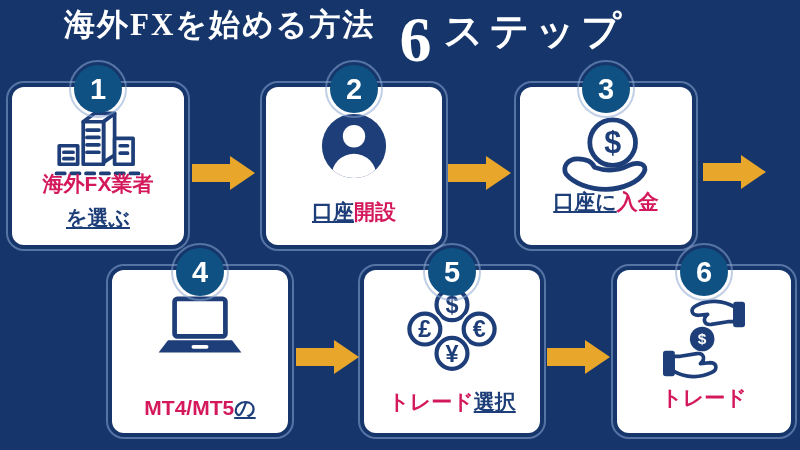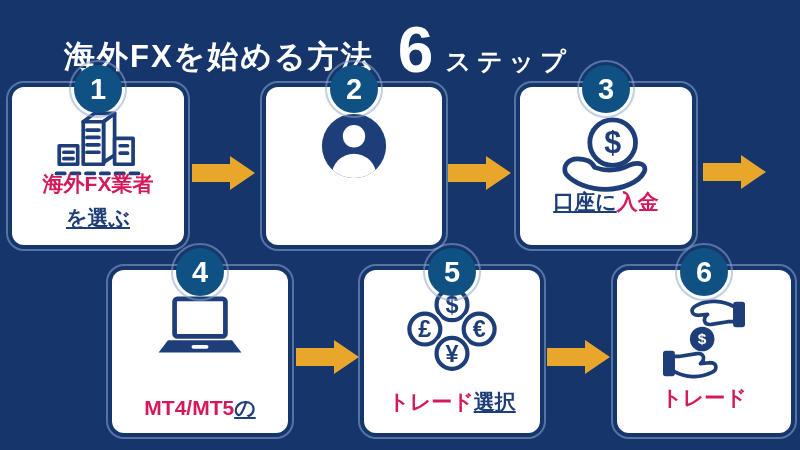--- a/index.html
+++ b/index.html
@@ -3,24 +3,24 @@
 <meta charset="utf-8">
 <style>
   html,body{margin:0;padding:0;}
   body{
     width:800px;height:450px;overflow:hidden;position:relative;
     background:#15356B;
     font-family:"Liberation Sans","DejaVu Sans",sans-serif;
   }
   .stage{position:absolute;inset:0;}
   
-  .title{position:absolute;left:64px;top:16px;height:62px;display:flex;align-items:flex-end;color:#fff;font-weight:bold;white-space:nowrap;}
+  .title{position:absolute;left:64px;top:4px;height:62px;display:flex;align-items:flex-start;color:#fff;font-weight:bold;white-space:nowrap;font-family:Liberation Serif, serif;}
   .title-main{font-size:31px;letter-spacing:2px;}
   .title-num{font-size:64px;line-height:1;margin:0 12px 0 24px;position:relative;top:4px;}
-  .title-suffix{font-size:25px;letter-spacing:6px;}
+  .title-suffix{font-size:39px;letter-spacing:6px;}
   
   .card{
     position:absolute;background:#fff;border-radius:12px;
     outline:2px solid rgba(140,168,210,.55);outline-offset:4px;
   }
   .stepnum{
     position:absolute;top:-22px;left:50%;transform:translateX(-50%);
     width:48px;height:48px;border-radius:50%;background:#0F5183;color:#fff;
     font-size:29px;font-weight:bold;display:flex;align-items:center;justify-content:center;
     outline:2px solid rgba(140,168,210,.55);outline-offset:3px;z-index:2;
@@ -82,20 +82,23 @@
             <clipPath id="pclip">
               <circle cx="36" cy="36" r="33"></circle>
             </clipPath>
           </defs>
         <circle cx="36" cy="36" r="33" fill="#1D3E78"></circle>
         <g clip-path="url(#pclip)" fill="#fff">
           <circle cx="36" cy="26" r="11.5"></circle>
           <ellipse cx="36" cy="67" rx="23" ry="23"></ellipse>
         </g>
       </svg>
+    </div>
+    <div class="label">
+      <span class="navy">口座</span><span class="accent">開設</span>
     </div>
   </div>
 
   <div class="card card-3" style="left:520px;top:87px;width:172px;height:158px;">
     <div class="stepnum">3</div>
     <div class="iconwrap">
       <svg width="96" height="80" viewBox="0 0 100 84">
         <circle cx="57" cy="29" r="24" fill="#fff" stroke="#1D3E78" stroke-width="5"></circle>
         <text x="57" y="40" font-size="32" font-weight="bold" fill="#1D3E78" text-anchor="middle">$</text>
         <path d="M8 62 C4 54 10 46 20 46 C30 46 36 50 38 55 C52 60 64 58 74 53 C84 48 94 52 90 60 C85 70 68 78 50 78 C33 78 16 72 8 62 Z" fill="#fff" stroke="#1D3E78" stroke-width="5" stroke-linejoin="round"></path>

